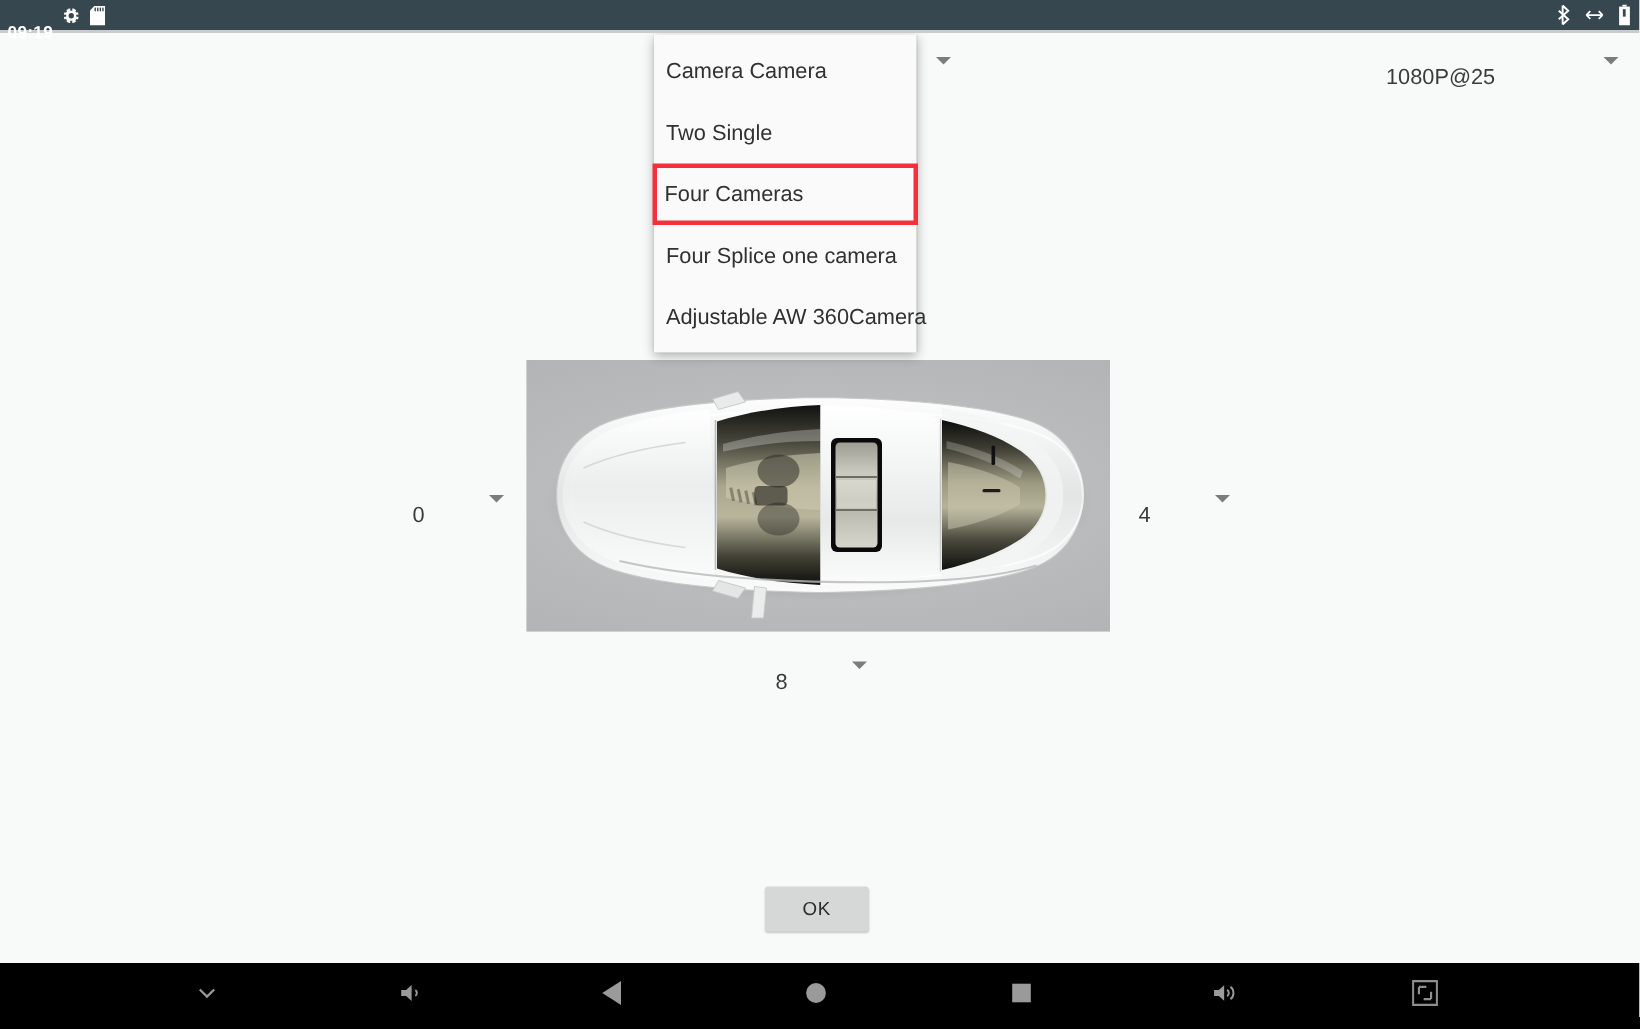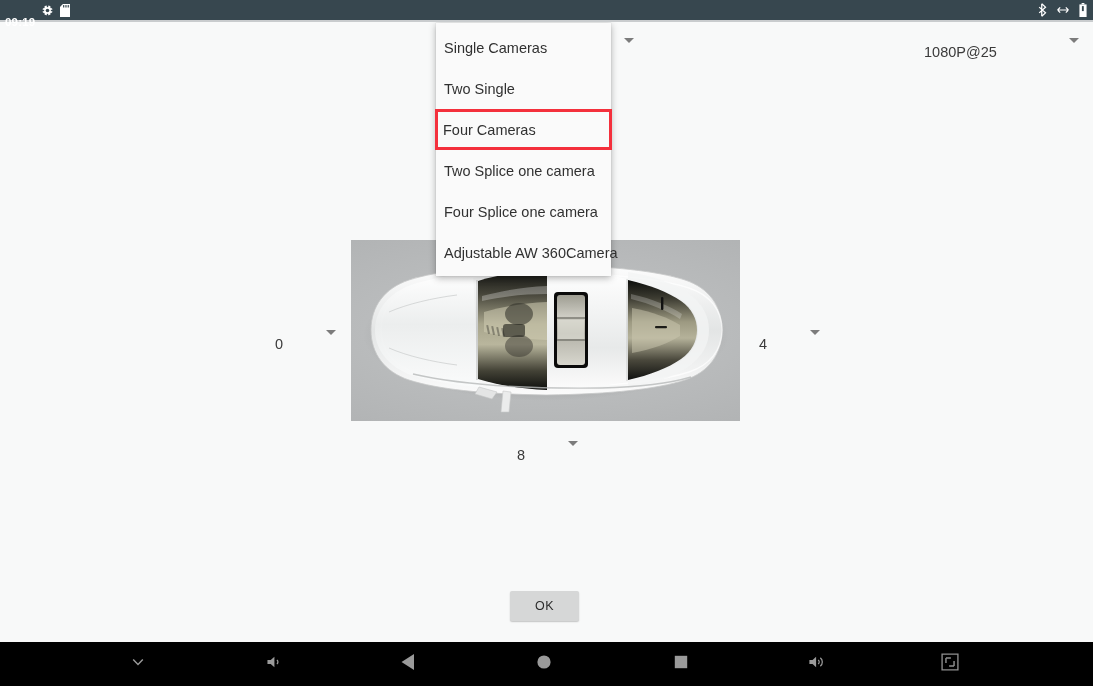--- a/index.html
+++ b/index.html
@@ -418,30 +418,27 @@
     <span class="caret"></span>
   </div>
 
   <div class="spinner" id="spinner-bottom">
     <span class="sp-val">8</span>
     <span class="caret"></span>
   </div>
 
   <div id="camera-mode-menu">
     <div class="menu-item">
-      <span>Single Cameras</span>
+      <span>Camera Camera</span>
     </div>
     <div class="menu-item">
       <span>Two Single</span>
     </div>
     <div class="menu-item selected">
       <span>Four Cameras</span>
-    </div>
-    <div class="menu-item">
-      <span>Two Splice one camera</span>
     </div>
     <div class="menu-item">
       <span>Four Splice one camera</span>
     </div>
     <div class="menu-item">
       <span>Adjustable AW 360Camera</span>
     </div>
   </div>
 
   <button id="ok-button">OK</button>

